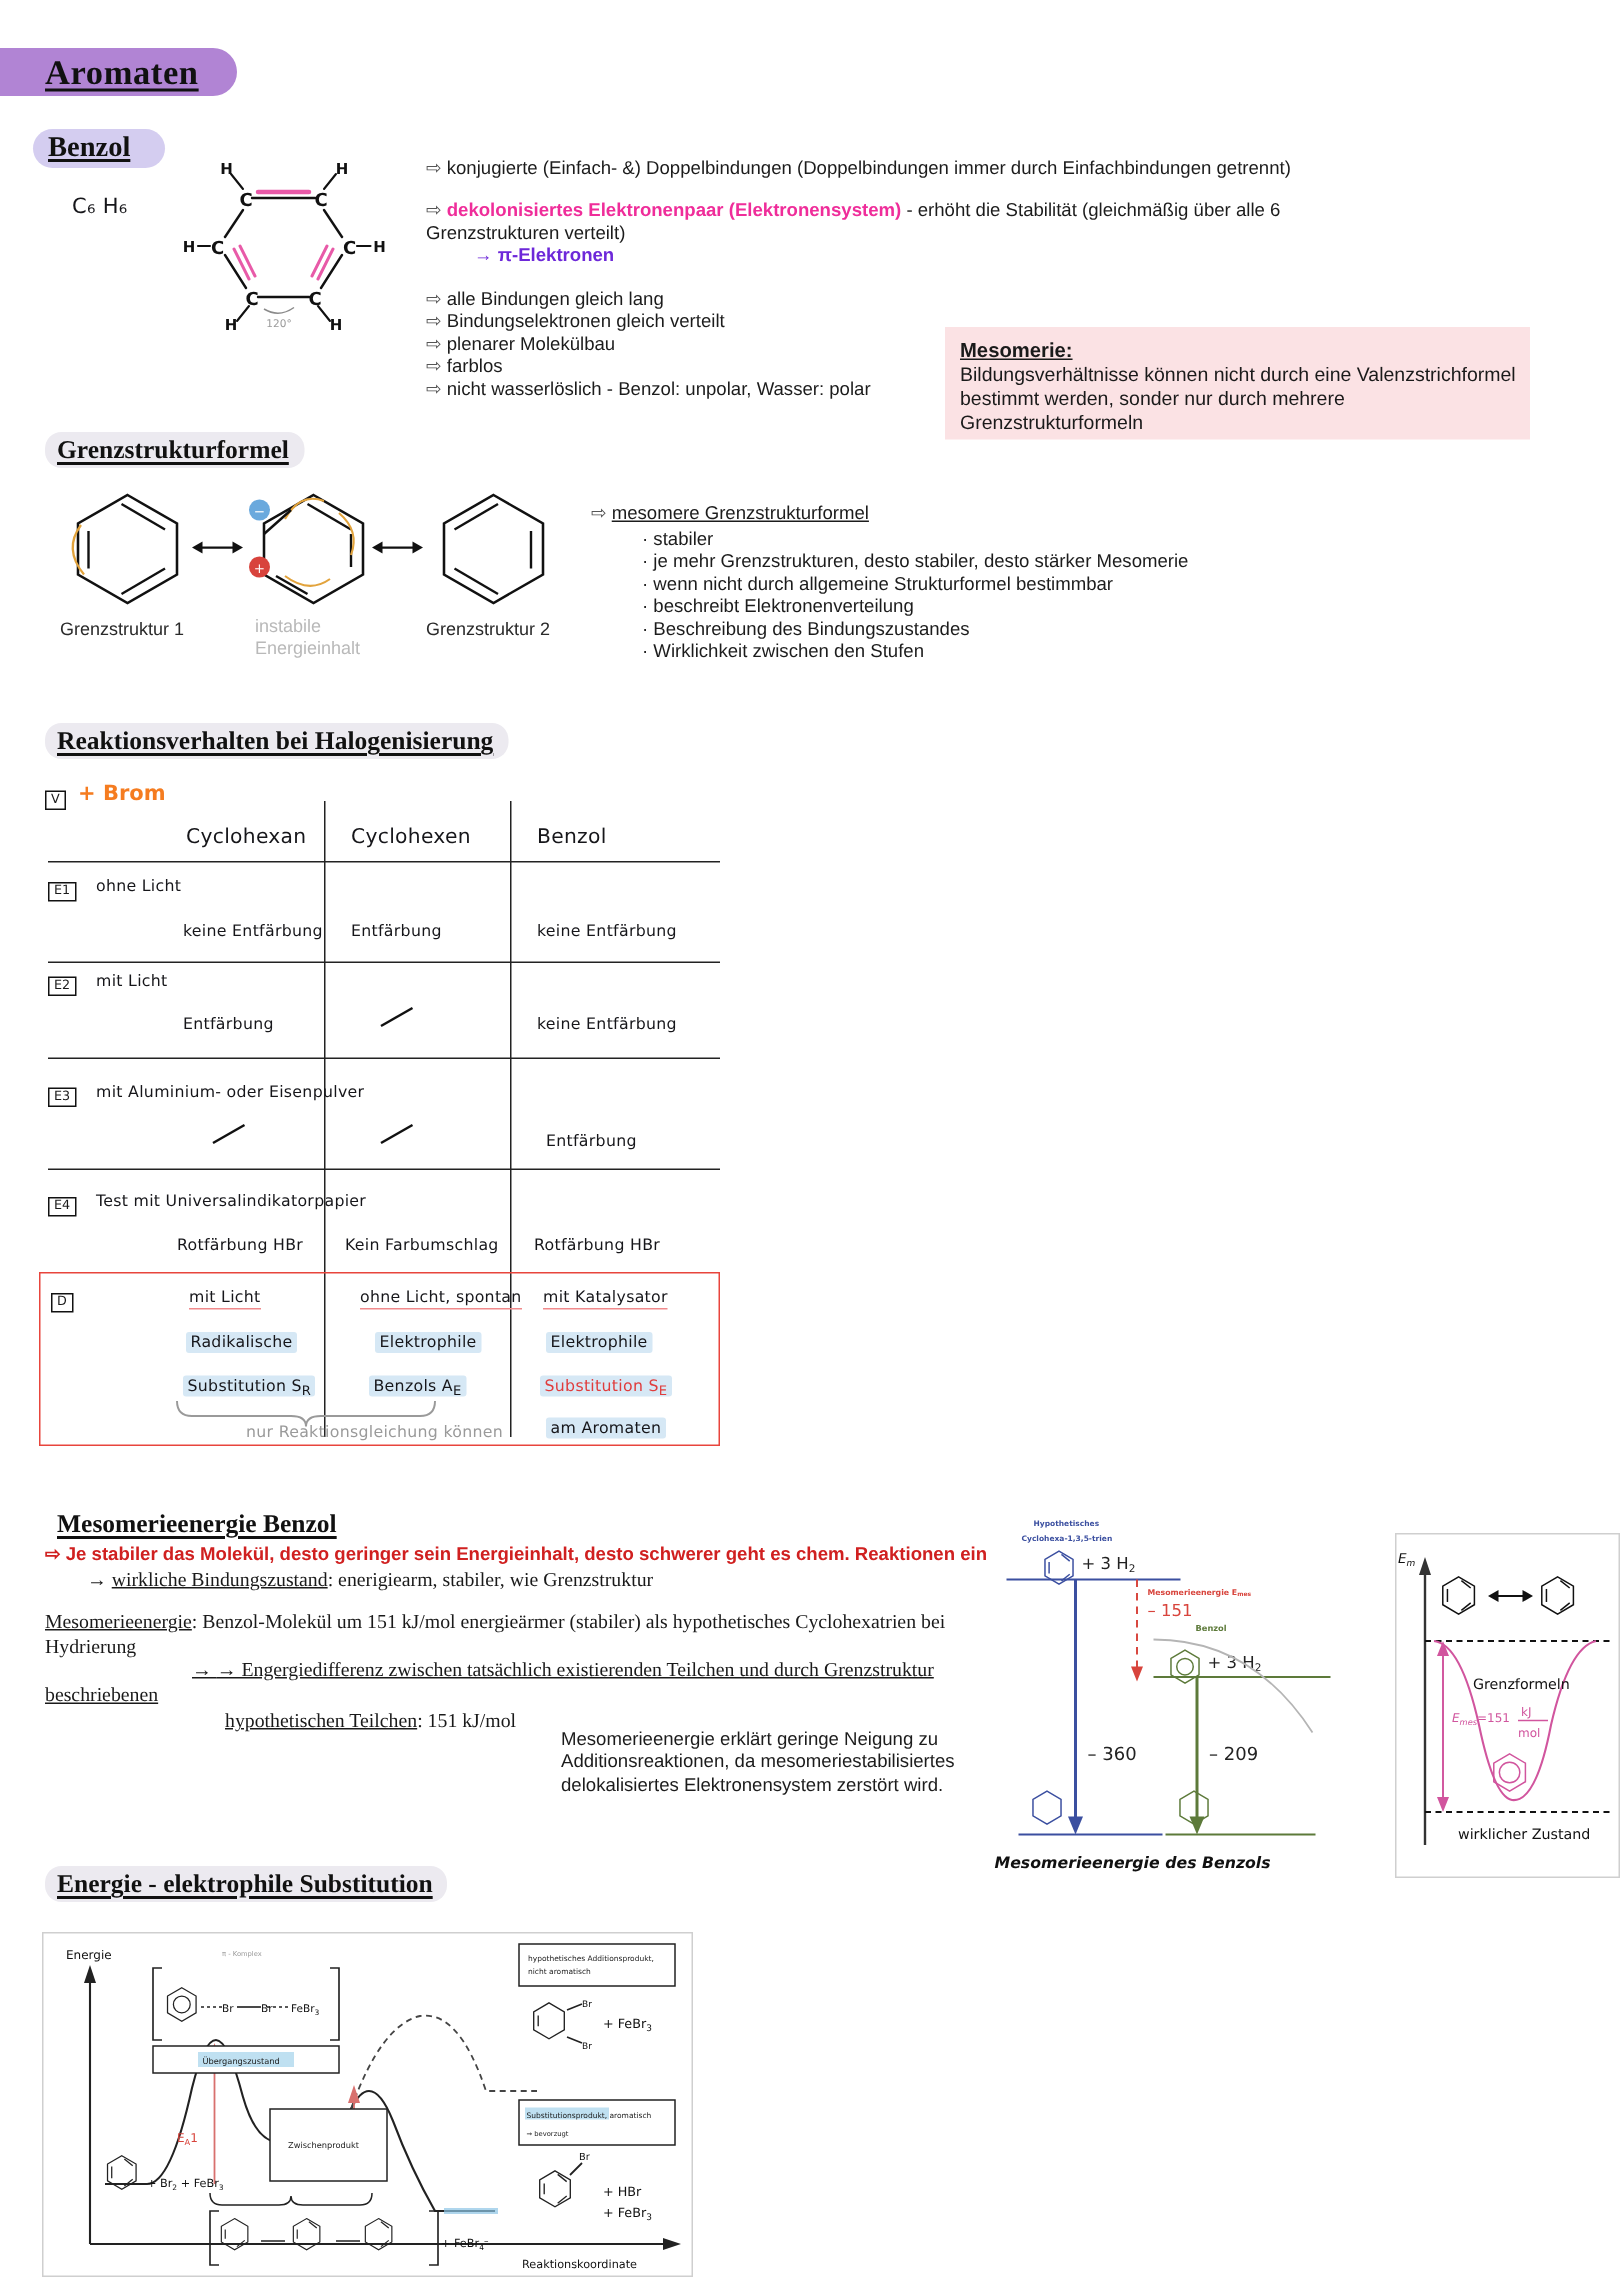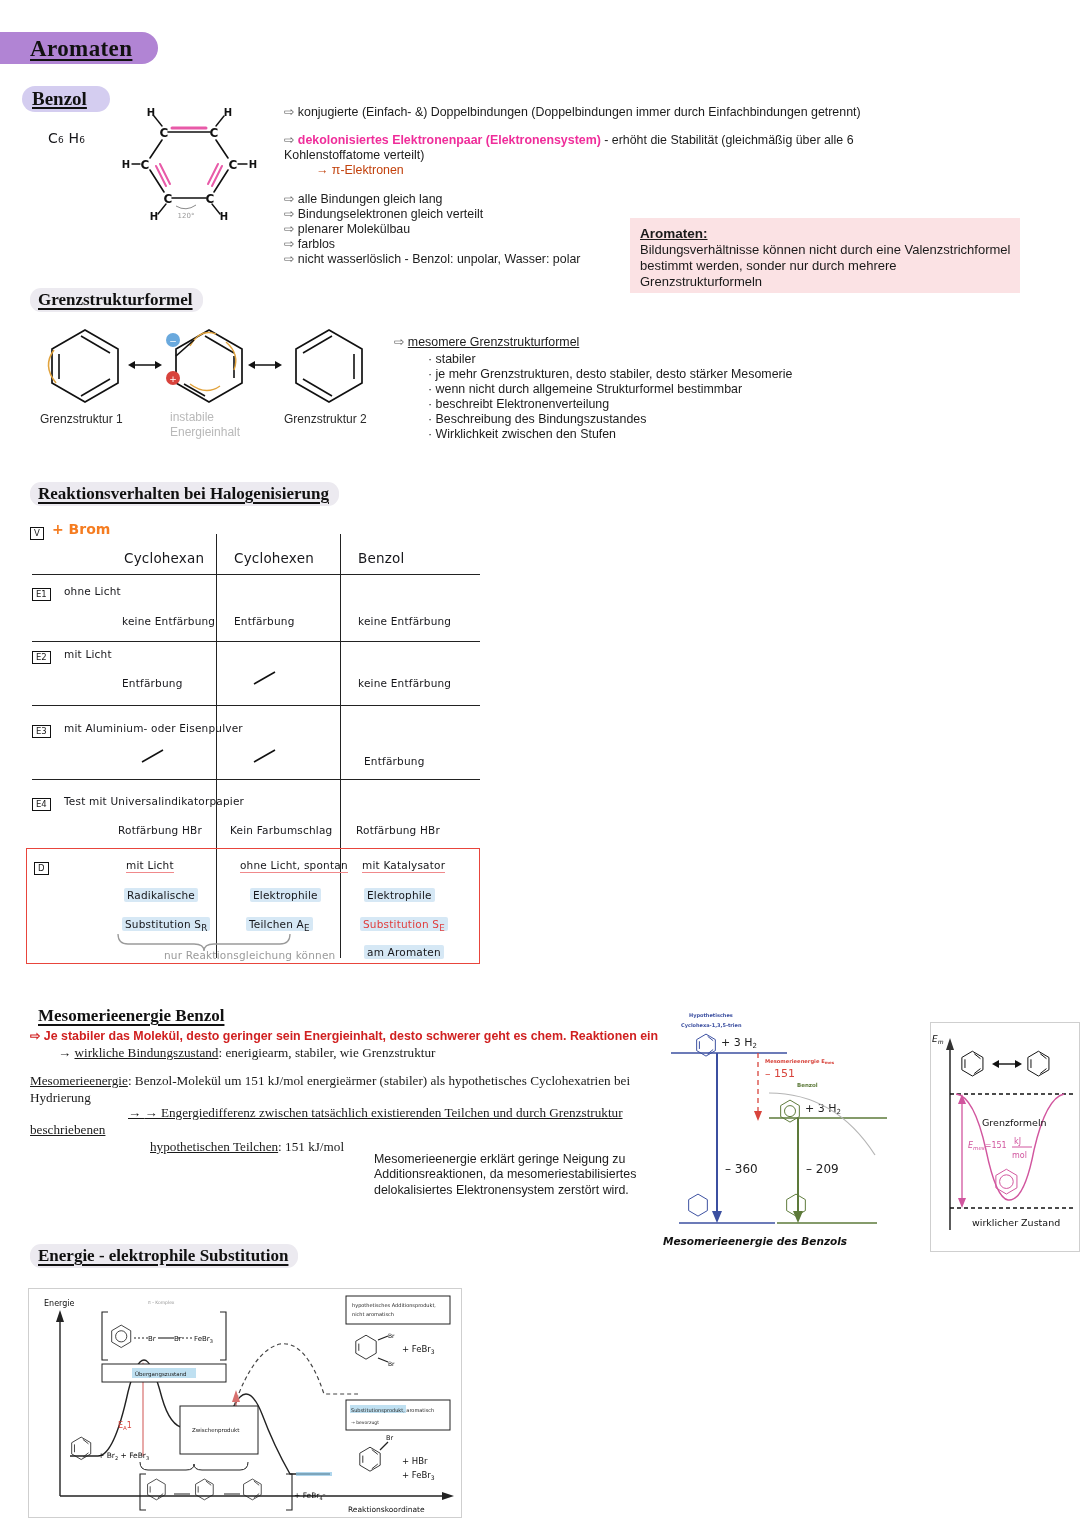--- a/index.html
+++ b/index.html
@@ -45,21 +45,21 @@
     text-decoration:underline;text-decoration-thickness:2px;
     text-underline-offset:3px;
     padding:2px 10px 2px 8px;
     background:#eceaf0;border-radius:11px;
   }
   .sec-h.nobg{background:transparent;}
 
   
   .txt{position:absolute;font-size:12.4px;line-height:15.4px;color:#1c1c1c;}
   .pink{color:#ef2d9a;font-weight:bold;}
-  .pinkthin{color:#c2410c;}
+  .pinkthin{color:#6d28d9;font-weight:bold;}
   .red{color:#d02020;font-weight:bold;}
   .arr{color:#555;}
   .ul{text-decoration:underline;}
 
   
   .mesobox{
     position:absolute;left:630px;top:218px;width:390px;height:75px;
     background:#fbe2e4;
   }
   .mesobox .t{position:absolute;left:10px;top:8px;font-size:13px;line-height:16px;}
@@ -156,32 +156,32 @@
   </svg>
 </div>
 
 <div class="txt abs" style="left:284px;top:105px;width:730px;">
   <span class="arr">⇨ </span><span>konjugierte (Einfach- &amp;) Doppelbindungen (Doppelbindungen immer durch Einfachbindungen getrennt)</span>
 </div>
 
 <div class="txt abs" style="left:284px;top:133px;width:730px;">
   <span class="arr">⇨ </span><span class="pink">dekolonisiertes Elektronenpaar (Elektronensystem)</span><span> - erhöht die Stabilität (gleichmäßig über alle 6</span>
 </div>
-<div class="txt abs" style="left:284px;top:148px;">Kohlenstoffatome verteilt)</div>
+<div class="txt abs" style="left:284px;top:148px;">Grenzstrukturen verteilt)</div>
 <div class="txt abs pinkthin" style="left:316px;top:163px;">→ π-Elektronen</div>
 
 <div class="txt abs" style="left:284px;top:192px;"><span class="arr">⇨ </span><span>alle Bindungen gleich lang</span></div>
 <div class="txt abs" style="left:284px;top:207px;"><span class="arr">⇨ </span><span>Bindungselektronen gleich verteilt</span></div>
 <div class="txt abs" style="left:284px;top:222px;"><span class="arr">⇨ </span><span>plenarer Molekülbau</span></div>
 <div class="txt abs" style="left:284px;top:237px;"><span class="arr">⇨ </span><span>farblos</span></div>
 <div class="txt abs" style="left:284px;top:252px;"><span class="arr">⇨ </span><span>nicht wasserlöslich - Benzol: unpolar, Wasser: polar</span></div>
 
 <div class="mesobox">
   <div class="t">
-    <b>Aromaten:</b><br>
+    <b>Mesomerie:</b><br>
     <span>Bildungsverhältnisse können nicht durch eine Valenzstrichformel</span><br>
     <span>bestimmt werden, sonder nur durch mehrere</span><br>
     <span>Grenzstrukturformeln</span>
   </div>
 </div>
 
 <div class="sec-h" style="left:30px;top:288px;text-align:center;">Grenzstrukturformel</div>
 
 <div class="abs" style="left:44px;top:326px;">
   <svg width="82" height="78" viewBox="0 0 82 78">
@@ -320,21 +320,21 @@
 
 <div class="redbox" style="left:26px;top:848px;width:452px;height:114px;"></div>
 <div class="abs" style="left:34px;top:857px;"><span class="boxlbl">D</span></div>
 
 <div class="abs hw" style="left:126px;top:859px;"><span class="hl-red-ul">mit Licht</span></div>
 <div class="abs hw" style="left:124px;top:889px;"><span class="hl-blue">Radikalische</span></div>
 <div class="abs hw" style="left:122px;top:918px;"><span class="hl-blue"><span>Substitution S</span><sub>R</sub></span></div>
 
 <div class="abs hw" style="left:240px;top:859px;"><span class="hl-red-ul">ohne Licht, spontan</span></div>
 <div class="abs hw" style="left:250px;top:889px;"><span class="hl-blue">Elektrophile</span></div>
-<div class="abs hw" style="left:246px;top:918px;"><span class="hl-blue"><span>Teilchen A</span><sub>E</sub></span></div>
+<div class="abs hw" style="left:246px;top:918px;"><span class="hl-blue"><span>Benzols A</span><sub>E</sub></span></div>
 
 <div class="abs hw" style="left:362px;top:859px;"><span class="hl-red-ul">mit Katalysator</span></div>
 <div class="abs hw" style="left:364px;top:889px;"><span class="hl-blue">Elektrophile</span></div>
 <div class="abs hw redtxt" style="left:360px;top:918px;"><span class="hl-blue"><span>Substitution S</span><sub>E</sub></span></div>
 <div class="abs hw" style="left:364px;top:946px;"><span class="hl-blue">am  Aromaten</span></div>
 
 <div class="abs" style="left:116px;top:932px;">
   <svg width="176" height="20" viewBox="0 0 176 20">
     <path d="M2 2 Q2 12 12 12 L78 12 Q88 12 88 19 Q88 12 98 12 L164 12 Q174 12 174 2" fill="none" stroke="#9a9a9a" stroke-width="1.3"></path>
   </svg>

